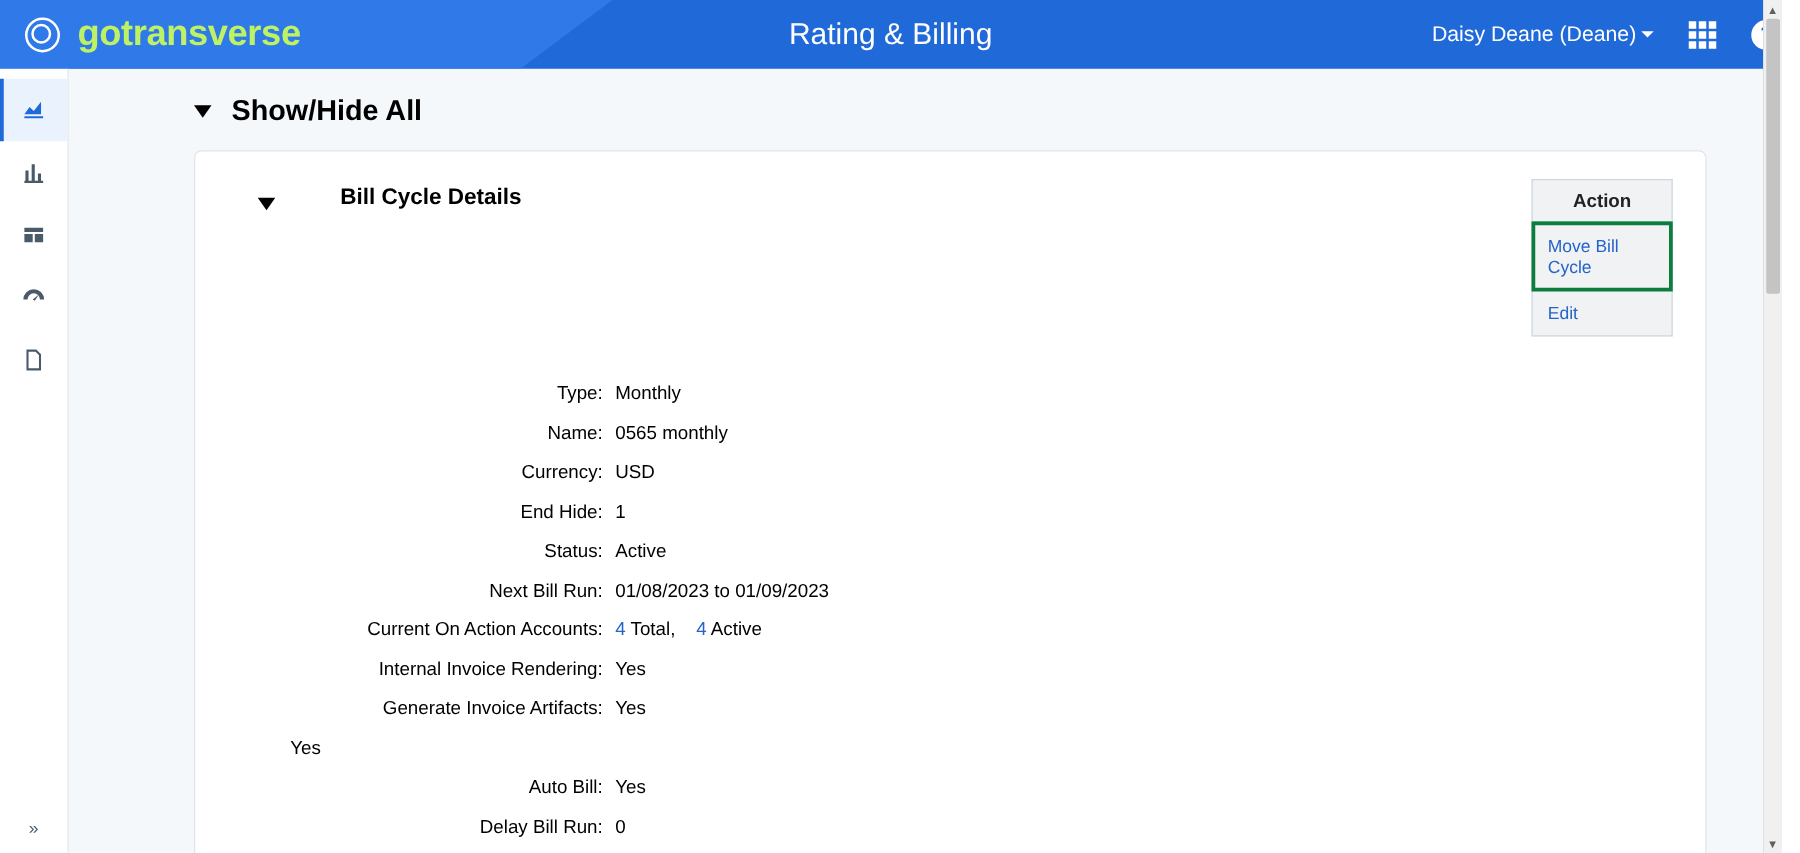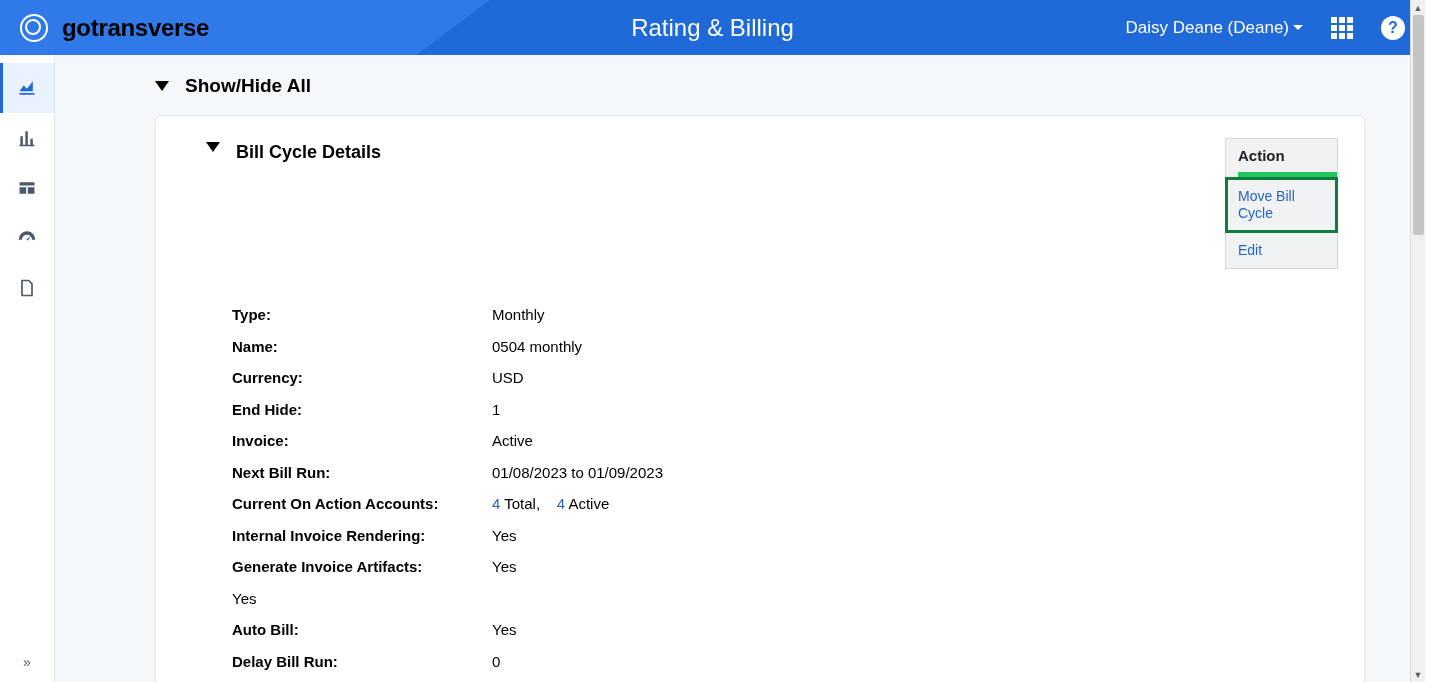--- a/index.html
+++ b/index.html
@@ -46,22 +46,22 @@
     content: "";
     position: absolute;
     width: 12px;
     height: 12px;
     border: 2.5px solid #fff;
     border-radius: 50%;
     top: 3px;
     left: 3px;
   }
   .brand {
-    color: #000000;
-    font-size: 24px;
+    color: #bef264;
+    font-size: 29px;
     font-weight: 600;
     letter-spacing: -0.3px;
     margin-left: 14px;
   }
   .header-diagonal {
     position: absolute;
     left: 0;
     top: 0;
     width: 490px;
     height: 55px;
@@ -75,21 +75,20 @@
     transform: translateX(-50%);
     color: #fff;
     font-size: 24px;
     font-weight: 400;
   }
   .header-right {
     margin-left: auto;
     display: flex;
     align-items: center;
     color: #fff;
-    padding-right: 20px;
   }
   .user-area {
     display: flex;
     align-items: center;
     cursor: pointer;
     font-size: 17px;
     margin-right: 28px;
   }
   .caret-down {
     border-left: 5px solid transparent;
@@ -182,59 +181,60 @@
     cursor: pointer;
   }
   .triangle-down {
     width: 0; height: 0;
     border-left: 7px solid transparent;
     border-right: 7px solid transparent;
     border-top: 10px solid #000;
     margin-right: 16px;
   }
   .show-hide-text {
-    font-size: 19px;
+    font-size: 23px;
     font-weight: 700;
   }
   .card {
     background: #fff;
     border: 1px solid #e1e5ea;
     border-radius: 6px;
     padding: 22px 26px 30px 26px;
     min-height: 520px;
   }
   .section-header {
     display: flex;
     align-items: flex-start;
     justify-content: space-between;
   }
   .section-title-wrap {
     display: flex;
-    align-items: flex-start;
+    align-items: flex-end;
     cursor: pointer;
     padding-top: 4px;
     padding-left: 24px;
+    gap: 36px;
   }
   .section-title {
     font-size: 18px;
     font-weight: 700;
   }
   .action-box {
     width: 113px;
     border: 1px solid #cfd6dd;
     background: #f0f2f4;
     font-size: 14px;
   }
   .action-header {
+    text-align: center;
     padding: 8px 0;
     font-weight: 700;
-    border-bottom: 6px solid #22c55e;
+    border-bottom: 1px solid #22c55e;
     color: #222;
     font-size: 15px;
-    margin-left: 12px;
   }
   .action-item {
     display: block;
     color: #2563c9;
     padding: 10px 12px;
     cursor: pointer;
     line-height: 1.2;
   }
   .action-item.highlighted {
     outline: 3px solid #0c7c3f;
@@ -246,23 +246,23 @@
     padding-left: 50px;
   }
   .row {
     display: flex;
     margin-bottom: 12px;
     font-size: 15px;
     line-height: 1.3;
   }
   .key {
     width: 260px;
-    text-align: left;
-    font-weight: 700;
-    padding-right: 22px;
+    text-align: right;
+    font-weight: 400;
+    padding-right: 10px;
   }
   .val { color: #000; }
   .link { color: #2563c9; cursor: pointer; }
   
   .outer-scrollbar {
     position: absolute;
     right: 0;
     top: 0;
     width: 15px;
     height: 682px;
@@ -372,32 +372,32 @@
           </div>
         </div>
 
         <div class="details">
           <div class="row">
             <div class="key">Type:</div>
             <div class="val">Monthly</div>
           </div>
           <div class="row">
             <div class="key">Name:</div>
-            <div class="val">0504 monthly</div>
+            <div class="val">0565 monthly</div>
           </div>
           <div class="row">
             <div class="key">Currency:</div>
             <div class="val">USD</div>
           </div>
           <div class="row">
             <div class="key">End Hide:</div>
             <div class="val">1</div>
           </div>
           <div class="row">
-            <div class="key">Invoice:</div>
+            <div class="key">Status:</div>
             <div class="val">Active</div>
           </div>
           <div class="row">
             <div class="key">Next Bill Run:</div>
             <div class="val">01/08/2023 to 01/09/2023</div>
           </div>
           <div class="row">
             <div class="key">Current On Action Accounts:</div>
             <div class="val">
               <span class="link">4</span><span> Total,</span>&nbsp;&nbsp;&nbsp;

